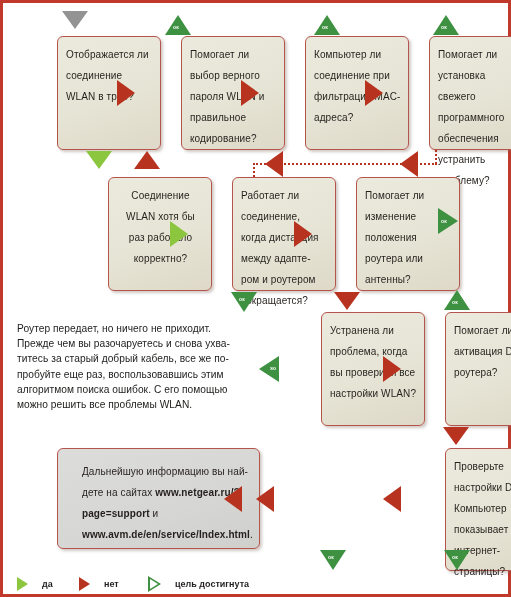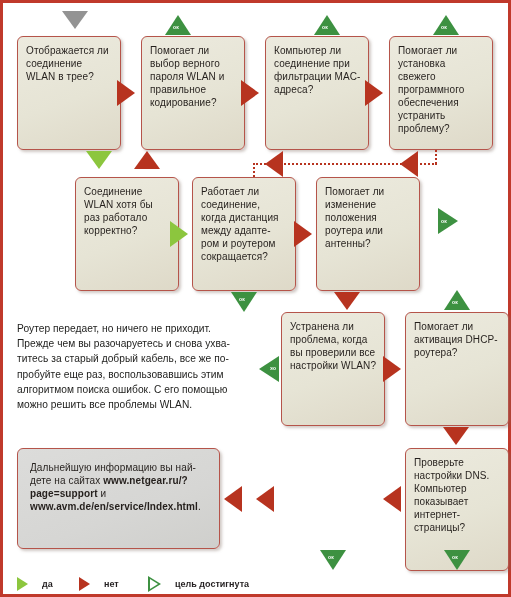--- a/index.html
+++ b/index.html
@@ -11,26 +11,26 @@
     border:3px solid #c0392b;background:#ffffff;
   }
   #canvas{position:absolute;left:0;top:0;width:505px;height:591px;}
 
   
   .box{
     position:absolute;box-sizing:border-box;
     background:linear-gradient(160deg,#eceade 0%,#e6e4d5 55%,#ded9c8 100%);
     border:1px solid #b5544a;border-radius:6px;
     box-shadow:2px 2px 3px rgba(120,100,90,.35);
-    color:#241f1c;font-size:10px;line-height:13px;
-    padding:7px 7px 4px 8px;letter-spacing:.1px;
+    color:#241f1c;font-size:10px;line-height:21px;
+    padding:7px 7px 4px 8px;letter-spacing:.1px;margin-left:40px;
   }
   .box.info{
     background:linear-gradient(160deg,#dcdcda 0%,#d6d6d4 60%,#cfcfcc 100%);
-    padding:12px 10px 8px 12px;
+    padding:12px 10px 8px 24px;
   }
   .box.info b{font-weight:bold;}
 
   
   .para{
     position:absolute;color:#1d1d1b;font-size:10.2px;line-height:15.2px;
     letter-spacing:.05px;
   }
 
   
@@ -124,21 +124,21 @@
     <div class="tri red-r" style="left:238px;top:77px;"></div>
     <div class="tri red-r" style="left:362px;top:77px;"></div>
 
     <div class="dotvert" style="left:432px;top:147px;height:14px;"></div>
     <div class="dotline" style="left:250px;top:160px;width:184px;"></div>
     <div class="dotvert" style="left:250px;top:160px;height:14px;"></div>
     <div class="tri red-l" style="left:397px;top:148px;"></div>
     <div class="tri red-l" style="left:262px;top:148px;"></div>
 
     <div class="tri grn-d" style="left:83px;top:148px;"></div>
-    <div class="box" style="left:72px;top:174px;width:104px;height:114px;">
+    <div class="box" style="left:65px;top:174px;width:104px;height:114px;text-align:center;">
       <span>Соединение WLAN хотя бы раз работало корректно?</span>
     </div>
 
     <div class="tri red-u" style="left:131px;top:148px;"></div>
 
     <div class="box" style="left:189px;top:174px;width:104px;height:114px;">
       <span>Работает ли соединение, когда дистанция между адапте-ром и роутером сокращается?</span>
     </div>
     <div class="tri grn-r" style="left:167px;top:218px;"></div>
 

